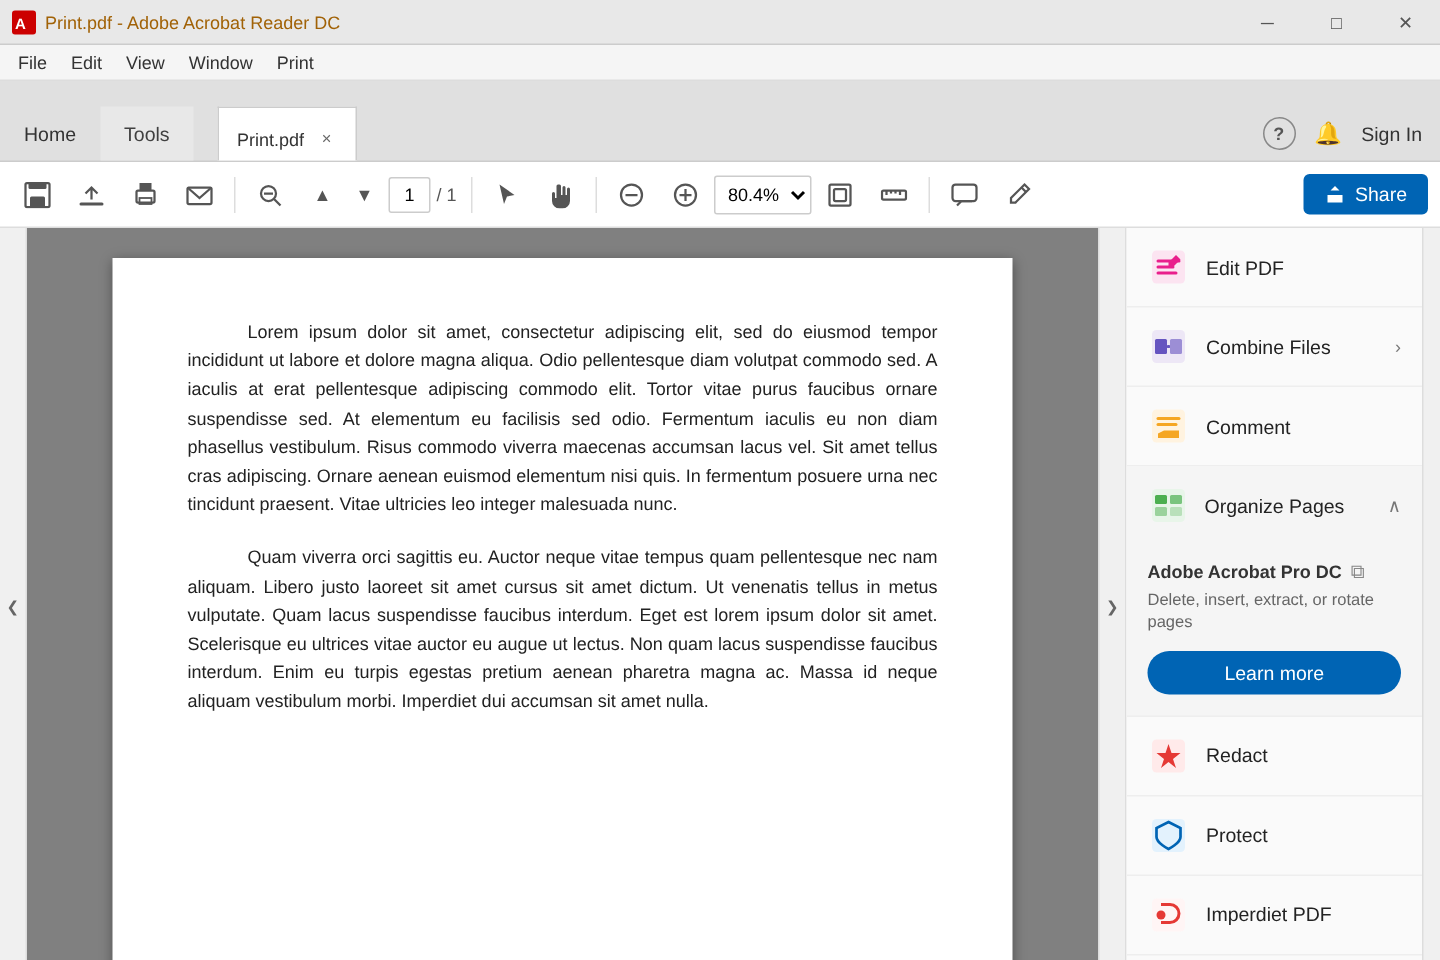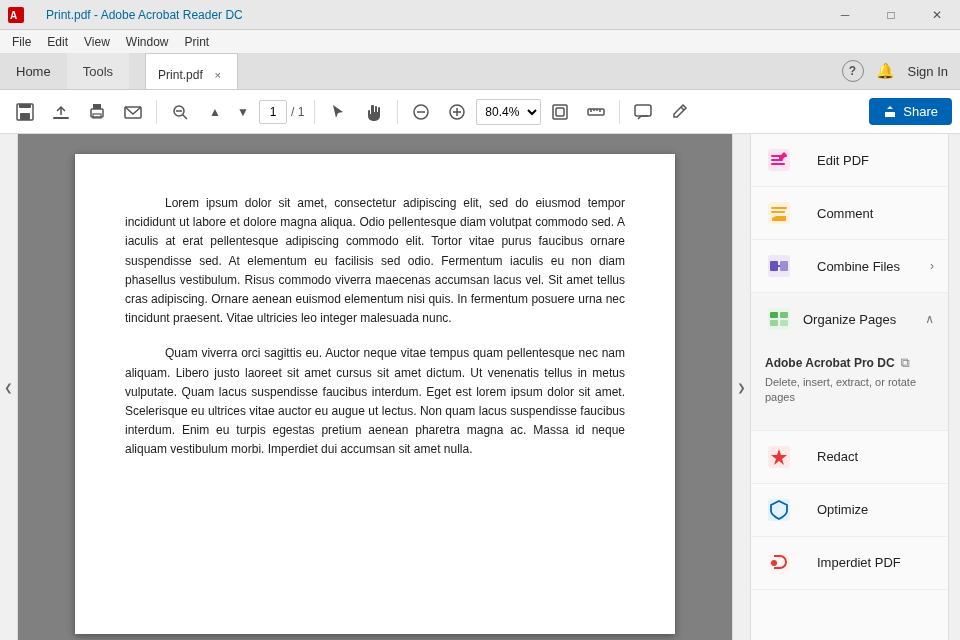--- a/index.html
+++ b/index.html
@@ -3,30 +3,30 @@
   <meta charset="utf-8">
   <style>
     * { margin: 0; padding: 0; box-sizing: border-box; }
     body { font-family: 'Segoe UI', Arial, sans-serif; font-size: 13px; background: #f0f0f0; width: 960px; height: 640px; overflow: hidden; user-select: none; }
 
     
     .titlebar { background: #e8e8e8; height: 30px; display: flex; align-items: center; justify-content: space-between; padding: 0 0 0 8px; border-bottom: 1px solid #ccc; }
     .titlebar-left { display: flex; align-items: center; gap: 6px; }
     .titlebar-icon { width: 16px; height: 16px; background: #cc0000; border-radius: 2px; display: flex; align-items: center; justify-content: center; }
     .titlebar-icon svg { width: 12px; height: 12px; }
-    .titlebar-title { font-size: 12px; color: #0369a1; margin-left: 16px; }
+    .titlebar-title { font-size: 12px; color: #a16207; }
     .titlebar-controls { display: flex; align-items: center; }
     .titlebar-btn { width: 46px; height: 30px; display: flex; align-items: center; justify-content: center; cursor: pointer; font-size: 12px; color: #555; }
 
     
     .menubar { background: #f5f5f5; height: 24px; display: flex; align-items: center; padding: 0 4px; border-bottom: 1px solid #ddd; }
     .menu-item { padding: 2px 8px; font-size: 12px; color: #333; cursor: pointer; height: 24px; display: flex; align-items: center; }
 
     
-    .tabbar { background: #e0e0e0; height: 36px; display: flex; align-items: flex-end; padding: 0 0 0 0; border-bottom: 1px solid #ccc; }
+    .tabbar { background: #e0e0e0; height: 54px; display: flex; align-items: flex-end; padding: 0 0 0 0; border-bottom: 1px solid #ccc; }
     .tab-home { padding: 6px 16px; font-size: 13px; color: #333; cursor: pointer; height: 36px; display: flex; align-items: center; }
     .tab-tools { padding: 6px 16px; font-size: 13px; color: #404040; cursor: pointer; height: 36px; display: flex; align-items: center; background: #e8e8e8; }
     .tab-doc { background: white; padding: 6px 12px 0 12px; font-size: 12px; color: #333; cursor: pointer; height: 36px; display: flex; align-items: center; gap: 8px; border-top: 1px solid #ccc; border-left: 1px solid #ccc; border-right: 1px solid #ccc; margin-left: 16px; }
     .tab-doc-close { font-size: 11px; color: #666; cursor: pointer; width: 14px; height: 14px; display: flex; align-items: center; justify-content: center; border-radius: 2px; }
     .sign-in-area { margin-left: auto; display: flex; align-items: center; gap: 8px; padding: 0 12px; height: 36px; }
     .icon-btn-sm { width: 28px; height: 28px; display: flex; align-items: center; justify-content: center; cursor: pointer; border-radius: 50%; }
     .signin-btn { font-size: 13px; color: #333; cursor: pointer; font-weight: 500; }
 
     
     .toolbar { background: white; height: 44px; display: flex; align-items: center; padding: 0 8px; gap: 2px; border-bottom: 1px solid #ddd; }
@@ -42,21 +42,21 @@
     .main { display: flex; height: calc(640px - 30px - 24px - 36px - 44px); }
 
     
     .left-arrow { width: 18px; background: #f0f0f0; display: flex; align-items: center; justify-content: center; cursor: pointer; border-right: 1px solid #ddd; }
     .pdf-page { background: white; width: 600px; min-height: 480px; padding: 40px 50px; box-shadow: 0 2px 8px rgba(0,0,0,0.4); line-height: 1.6; font-size: 12px; color: #222; }
     .pdf-page p { margin-bottom: 16px; text-align: justify; }
     .pdf-page p.indent { text-indent: 40px; }
 
     
     .right-arrow { width: 18px; background: #f0f0f0; display: flex; align-items: center; justify-content: center; cursor: pointer; border-left: 1px solid #ddd; }
-    .panel-item { display: flex; align-items: center; gap: 24px; padding: 12px 14px; cursor: pointer; border-bottom: 1px solid #eee; }
+    .panel-item { display: flex; align-items: center; gap: 11px; padding: 12px 14px; cursor: pointer; border-bottom: 1px solid #eee; }
     .panel-icon { width: 28px; height: 28px; display: flex; align-items: center; justify-content: center; flex-shrink: 0; }
     .panel-label { font-size: 13px; color: #222; flex: 1; }
     .panel-chevron { font-size: 12px; color: #777; }
 
     
     .organize-expanded { background: #f5f5f5; border-bottom: 1px solid #eee; }
     .organize-header { display: flex; align-items: center; gap: 10px; padding: 12px 14px; cursor: pointer; }
     .pro-section { padding: 10px 14px 14px 14px; }
     .pro-badge { display: flex; align-items: center; gap: 6px; margin-bottom: 4px; }
     .pro-label { font-size: 12px; color: #333; font-weight: 600; }
@@ -262,40 +262,40 @@
               <rect x="5" y="16" width="14" height="2" rx="1" fill="#e91e8c"></rect>
               <path d="M18 5l3 3-5 5h-3v-3z" fill="#e91e8c"></path>
             </svg>
         </div>
         <span class="panel-label">Edit PDF</span>
       </div>
 
       <div class="panel-item">
         <div class="panel-icon">
           <svg width="26" height="26" viewBox="0 0 26 26">
+              <rect x="2" y="2" width="22" height="22" rx="3" fill="#ede7f6"></rect>
+              <rect x="4" y="8" width="8" height="10" rx="1" fill="#6554c0"></rect>
+              <rect x="14" y="8" width="8" height="10" rx="1" fill="#6554c0" opacity="0.6"></rect>
+              <path d="M12 13h2M13 12v2" stroke="#6554c0" stroke-width="1.5"></path>
+            </svg>
+        </div>
+        <span class="panel-label">Combine Files</span>
+        <span class="panel-chevron">›</span>
+      </div>
+
+      <div class="panel-item">
+        <div class="panel-icon">
+          <svg width="26" height="26" viewBox="0 0 26 26">
               <rect x="2" y="2" width="22" height="22" rx="3" fill="#fff3e0"></rect>
               <rect x="5" y="7" width="16" height="2" rx="1" fill="#f5a623"></rect>
               <rect x="5" y="11" width="14" height="2" rx="1" fill="#f5a623"></rect>
               <path d="M6 18l4-2h10v5H6z" fill="#f5a623"></path>
             </svg>
         </div>
         <span class="panel-label">Comment</span>
-      </div>
-
-      <div class="panel-item">
-        <div class="panel-icon">
-          <svg width="26" height="26" viewBox="0 0 26 26">
-              <rect x="2" y="2" width="22" height="22" rx="3" fill="#ede7f6"></rect>
-              <rect x="4" y="8" width="8" height="10" rx="1" fill="#6554c0"></rect>
-              <rect x="14" y="8" width="8" height="10" rx="1" fill="#6554c0" opacity="0.6"></rect>
-              <path d="M12 13h2M13 12v2" stroke="#6554c0" stroke-width="1.5"></path>
-            </svg>
-        </div>
-        <span class="panel-label">Combine Files</span>
-        <span class="panel-chevron">›</span>
       </div>
 
       <div class="organize-expanded">
         <div class="organize-header">
           <div class="panel-icon">
             <svg width="26" height="26" viewBox="0 0 26 26">
                 <rect x="2" y="2" width="22" height="22" rx="3" fill="#e8f5e9"></rect>
                 <rect x="4" y="6" width="8" height="6" rx="1" fill="#4caf50"></rect>
                 <rect x="14" y="6" width="8" height="6" rx="1" fill="#4caf50" opacity="0.7"></rect>
                 <rect x="4" y="14" width="8" height="6" rx="1" fill="#4caf50" opacity="0.5"></rect>
@@ -304,41 +304,42 @@
           </div>
           <span class="panel-label">Organize Pages</span>
           <span class="panel-chevron">∧</span>
         </div>
         <div class="pro-section">
           <div class="pro-badge">
             <span class="pro-label">Adobe Acrobat Pro DC</span>
             <span class="copy-icon">⧉</span>
           </div>
           <p class="pro-desc">Delete, insert, extract, or rotate pages</p>
+          <button class="learn-more-btn">Learn more</button>
         </div>
       </div>
 
       <div class="panel-item">
         <div class="panel-icon">
           <svg width="26" height="26" viewBox="0 0 26 26">
               <rect x="2" y="2" width="22" height="22" rx="3" fill="#ffeaea"></rect>
               <path d="M13 5l2 6h6l-5 4 2 6-5-4-5 4 2-6-5-4h6z" fill="#e53935"></path>
             </svg>
         </div>
         <span class="panel-label">Redact</span>
       </div>
 
       <div class="panel-item">
         <div class="panel-icon">
           <svg width="26" height="26" viewBox="0 0 26 26">
               <rect x="2" y="2" width="22" height="22" rx="3" fill="#e3f2fd"></rect>
               <path d="M13 4l8 4v6c0 4-8 8-8 8S5 18 5 14V8z" fill="none" stroke="#0064b4" stroke-width="1.8"></path>
             </svg>
         </div>
-        <span class="panel-label">Optimize</span>
+        <span class="panel-label">Protect</span>
       </div>
 
       <div class="panel-item">
         <div class="panel-icon">
           <svg width="26" height="26" viewBox="0 0 26 26">
               <rect x="2" y="2" width="22" height="22" rx="3" fill="#fff5f5"></rect>
               <path d="M8 6h6a6 6 0 010 12H8" fill="none" stroke="#e53935" stroke-width="2"></path>
               <circle cx="8" cy="13" r="3" fill="#e53935"></circle>
             </svg>
         </div>

